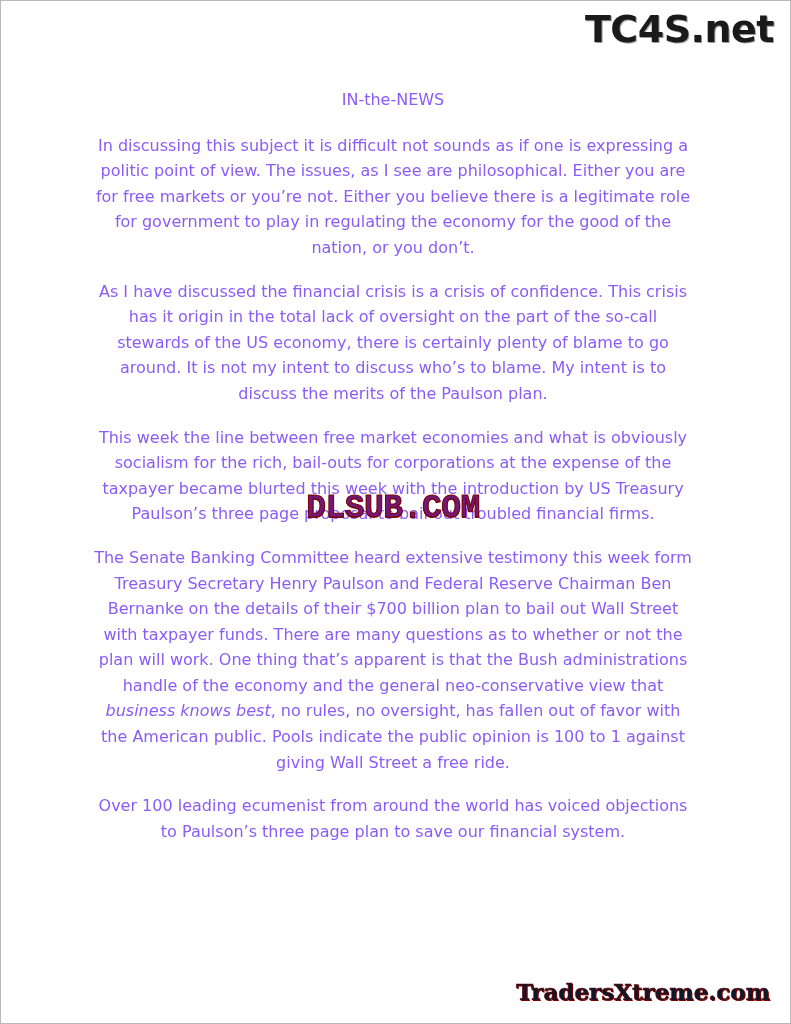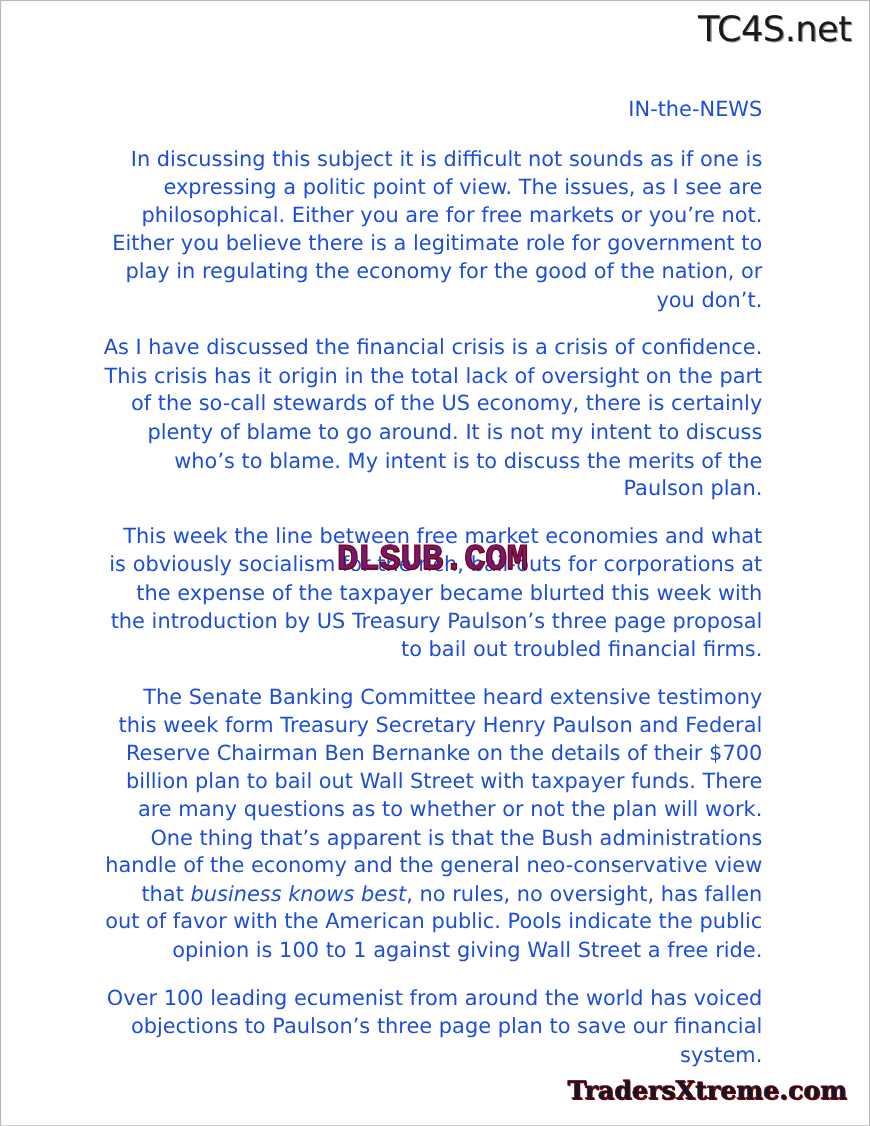--- a/index.html
+++ b/index.html
@@ -20,39 +20,39 @@
     height: 1024px;
     box-sizing: border-box;
     border: 1px solid #b9b9b9;
     background: #ffffff;
   }
   .header-logo {
     position: absolute;
     top: 6px;
     right: 16px;
     font-family: "DejaVu Sans", sans-serif;
-    font-weight: normal;
-    font-size: 32px;
+    font-weight: bold;
+    font-size: 38px;
     color: #1a1a1a;
     letter-spacing: -0.5px;
     text-shadow: 1px 1px 0 #9a9a9a;
   }
   .content {
     position: absolute;
     top: 86px;
     left: 92px;
     width: 600px;
   }
   .para {
     font-family: "DejaVu Sans", sans-serif;
-    font-size: 19px;
+    font-size: 16px;
     line-height: 25.6px;
-    color: #1d4ed8;
+    color: #8b5cf6;
     margin: 0 0 18px 0;
-    text-align: right;
+    text-align: center;
   }
   .para.first {
     margin-bottom: 20px;
   }
   .para em {
     margin-top: 38px;
   }
   .watermark {
     position: absolute;
     top: 489px;

